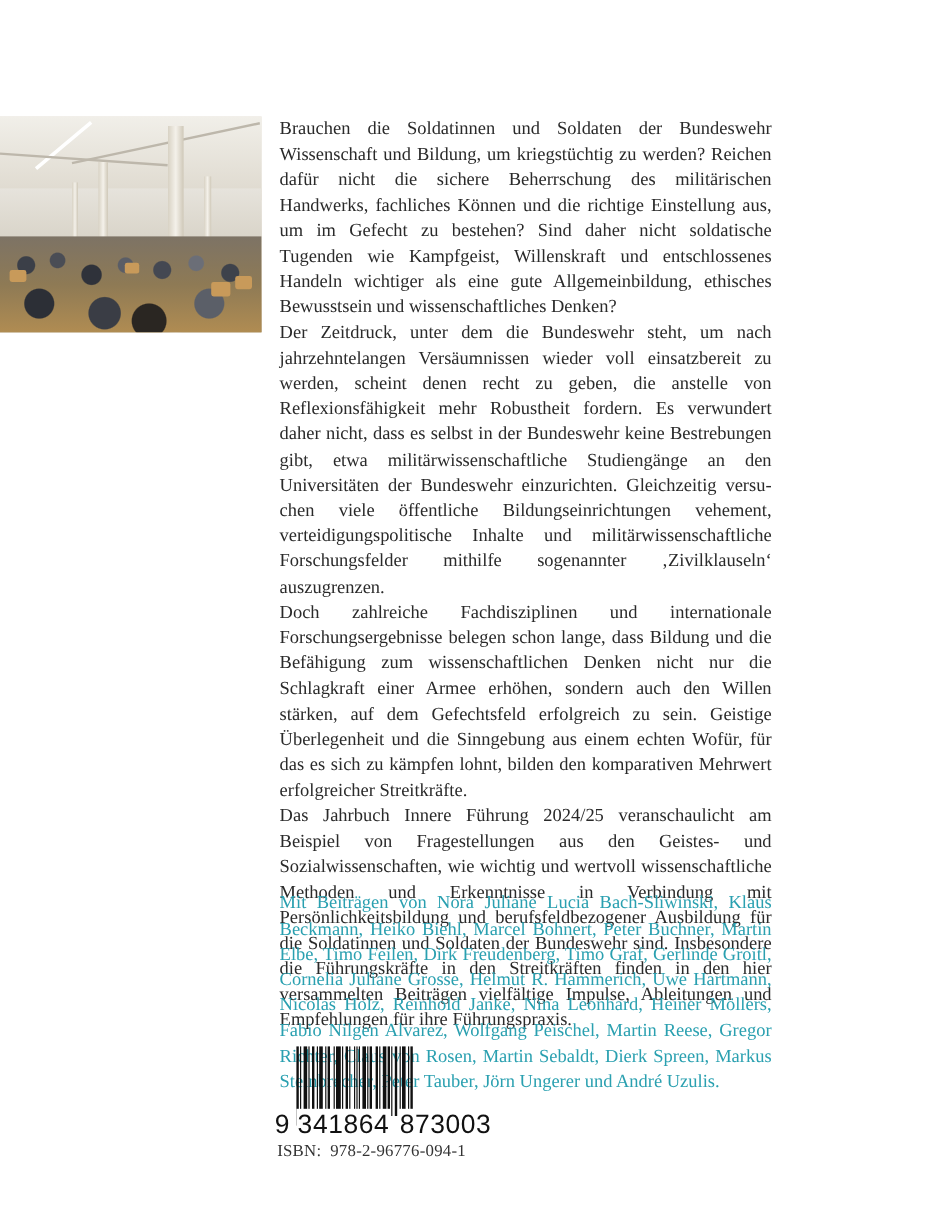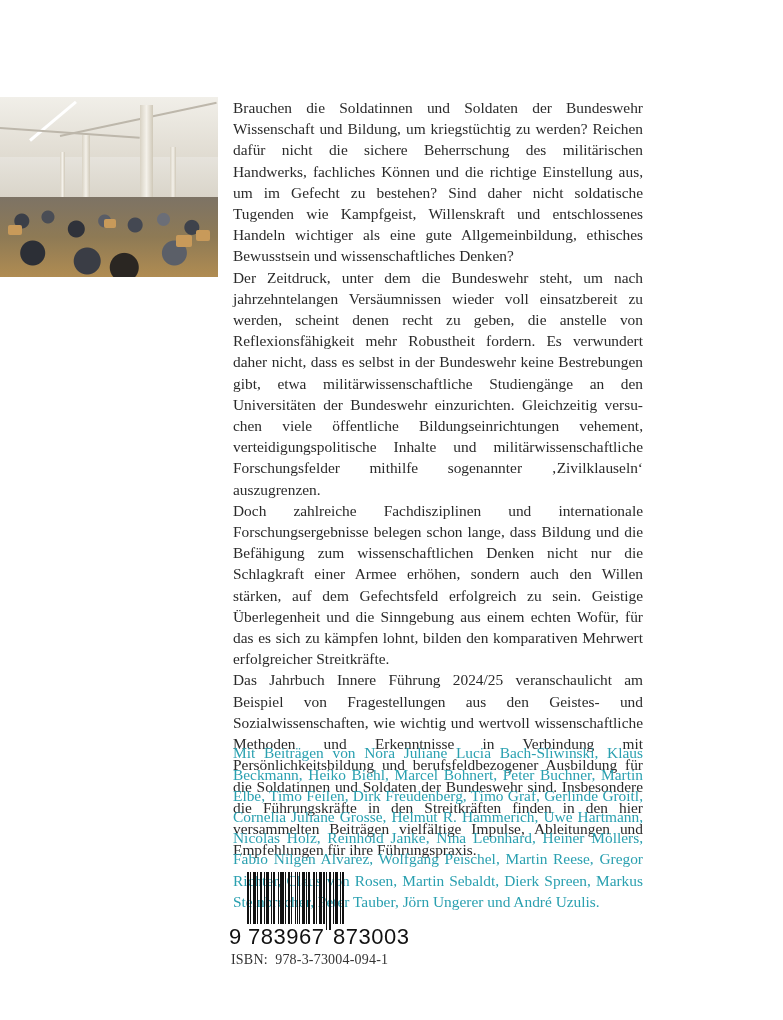--- a/index.html
+++ b/index.html
@@ -132,16 +132,16 @@
       <span style="width:2px"></span>
       <span class="gap" style="width:2px"></span>
     <span style="width:1px"></span>
       <span class="gap" style="width:1px"></span>
       <span style="width:3px"></span>
       <span class="gap" style="width:2px"></span>
     <span class="guard" style="width:1px"></span>
       <span class="gap" style="width:1px"></span>
       <span class="guard" style="width:2px"></span>
   </div>
-  <div class="bc-digits"><span class="lead">9</span><span class="grp">783967</span> <span class="grp">873003</span></div>
+  <div class="bc-digits"><span class="lead">9</span><span class="grp">341864</span> <span class="grp">873003</span></div>
 </div>
 
-<div class="isbn" style="white-space:pre;">ISBN:  978-3-73004-094-1</div>
+<div class="isbn" style="white-space:pre;">ISBN:  978-2-96776-094-1</div>
 
 </body></html>

